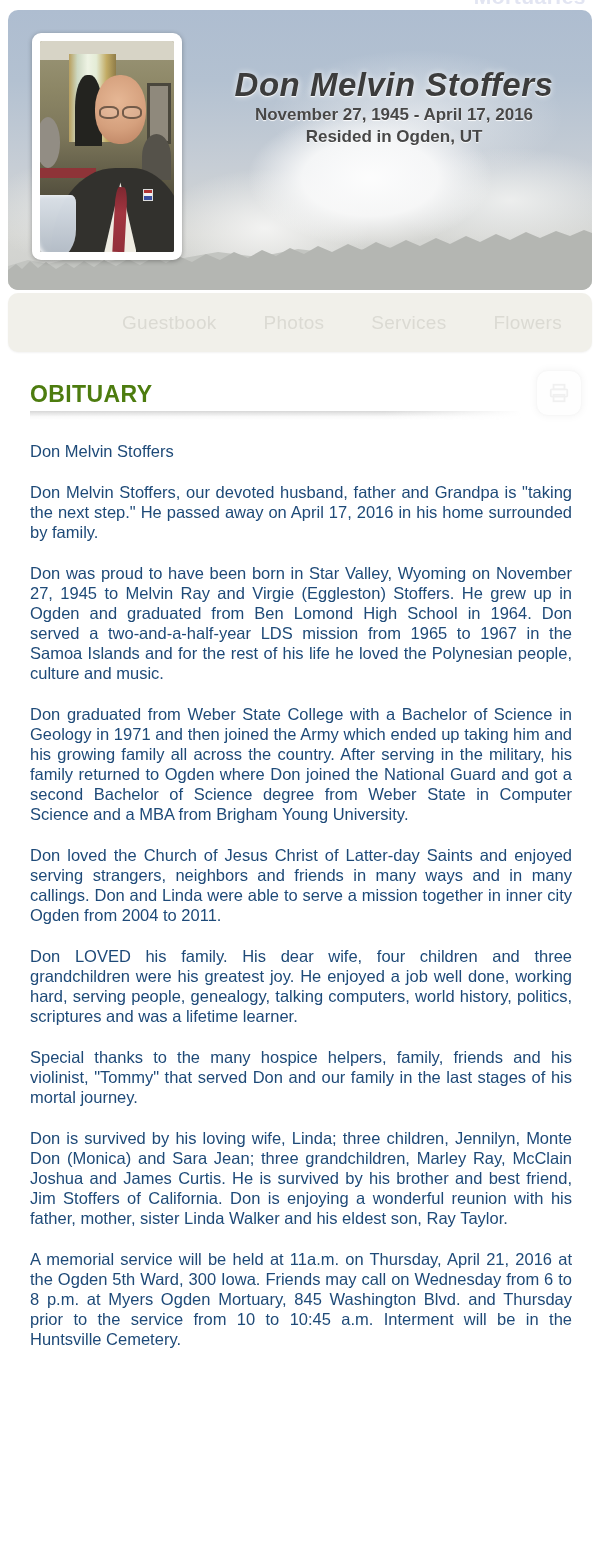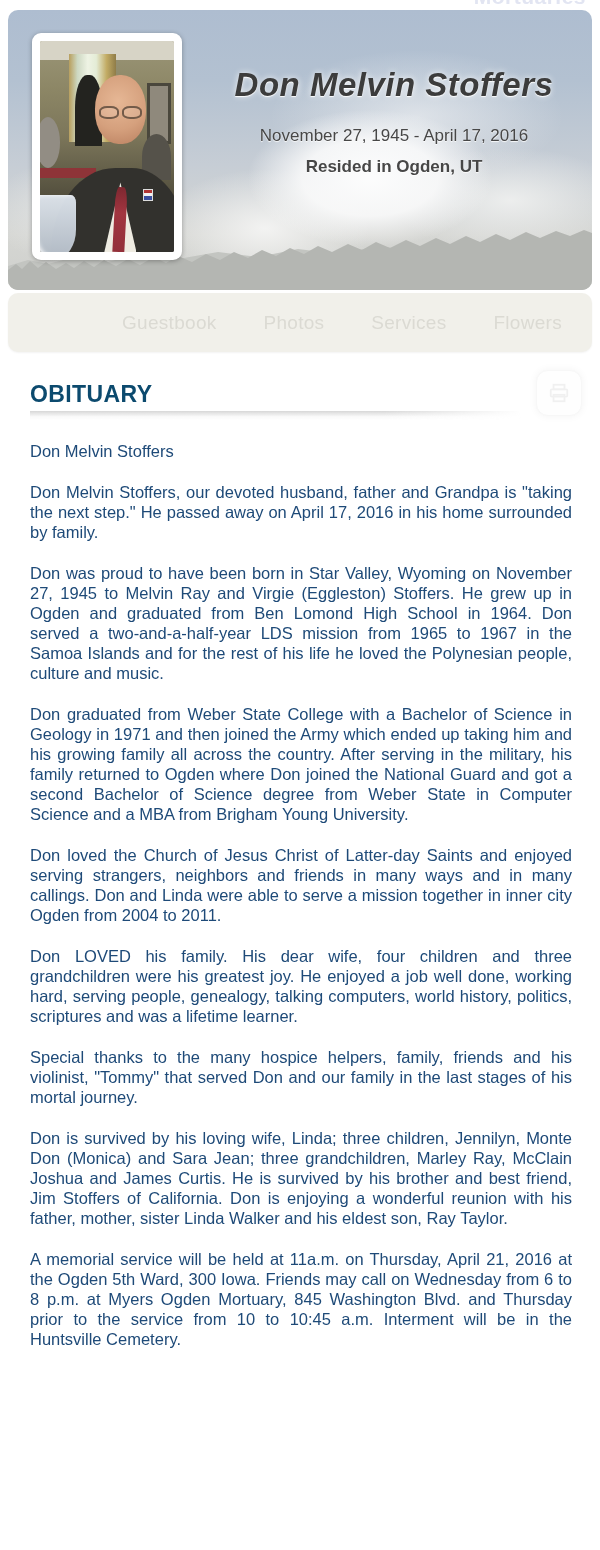--- a/index.html
+++ b/index.html
@@ -33,25 +33,25 @@
 
   .header-text {
     position:absolute; left:196px; right:8px; top:56px; text-align:center;
   }
   .deceased-name {
     font-size:33px; font-weight:bold; font-style:italic; color:#3c3c3c;
     text-shadow:0 1px 1px rgba(255,255,255,0.95), 0 0 6px rgba(255,255,255,0.8);
     letter-spacing:0.5px;
   }
   .deceased-dates {
-    margin-top:22px; font-size:17px; font-weight:normal; color:#474747;
+    margin-top:1px; font-size:17px; font-weight:bold; color:#474747;
     text-shadow:0 1px 1px rgba(255,255,255,0.9);
   }
   .deceased-resided {
-    margin-top:11px; font-size:17px; font-weight:bold; color:#474747;
+    margin-top:2px; font-size:17px; font-weight:bold; color:#474747;
     text-shadow:0 1px 1px rgba(255,255,255,0.9);
   }
 
   
   .photo-frame {
     position:absolute; left:24px; top:23px; width:150px; height:227px;
     background:#ffffff; border-radius:9px; padding:8px;
     box-shadow:0 1px 5px rgba(0,0,0,0.3);
   }
   .photo { position:relative; width:100%; height:100%; overflow:hidden; border-radius:2px; }
@@ -93,21 +93,21 @@
     background:#f1f0ea; border-radius:10px;
     box-shadow:0 1px 2px rgba(0,0,0,0.05);
     display:flex; align-items:center; justify-content:space-between;
     padding:0 30px 0 114px;
   }
   .nav-item { font-size:19px; color:#dbdad3; letter-spacing:0.3px; cursor:pointer; }
 
   
   .obit-heading {
     position:absolute; left:30px; top:381px;
-    font-size:23px; font-weight:bold; color:#0c4a6e; letter-spacing:0.4px;
+    font-size:23px; font-weight:bold; color:#4d7c0f; letter-spacing:0.4px;
   }
   .obit-divider {
     position:absolute; left:30px; top:411px; width:492px; height:9px;
     background:linear-gradient(180deg, rgba(175,175,175,0.5) 0%, rgba(230,230,230,0.25) 60%, rgba(255,255,255,0) 100%);
     -webkit-mask-image:linear-gradient(to right, #000 72%, transparent 100%);
             mask-image:linear-gradient(to right, #000 72%, transparent 100%);
   }
   .print-btn {
     position:absolute; right:18px; top:370px; width:46px; height:46px;
     background:#fefefe; border:1px solid #f7f7f7; border-radius:12px;

